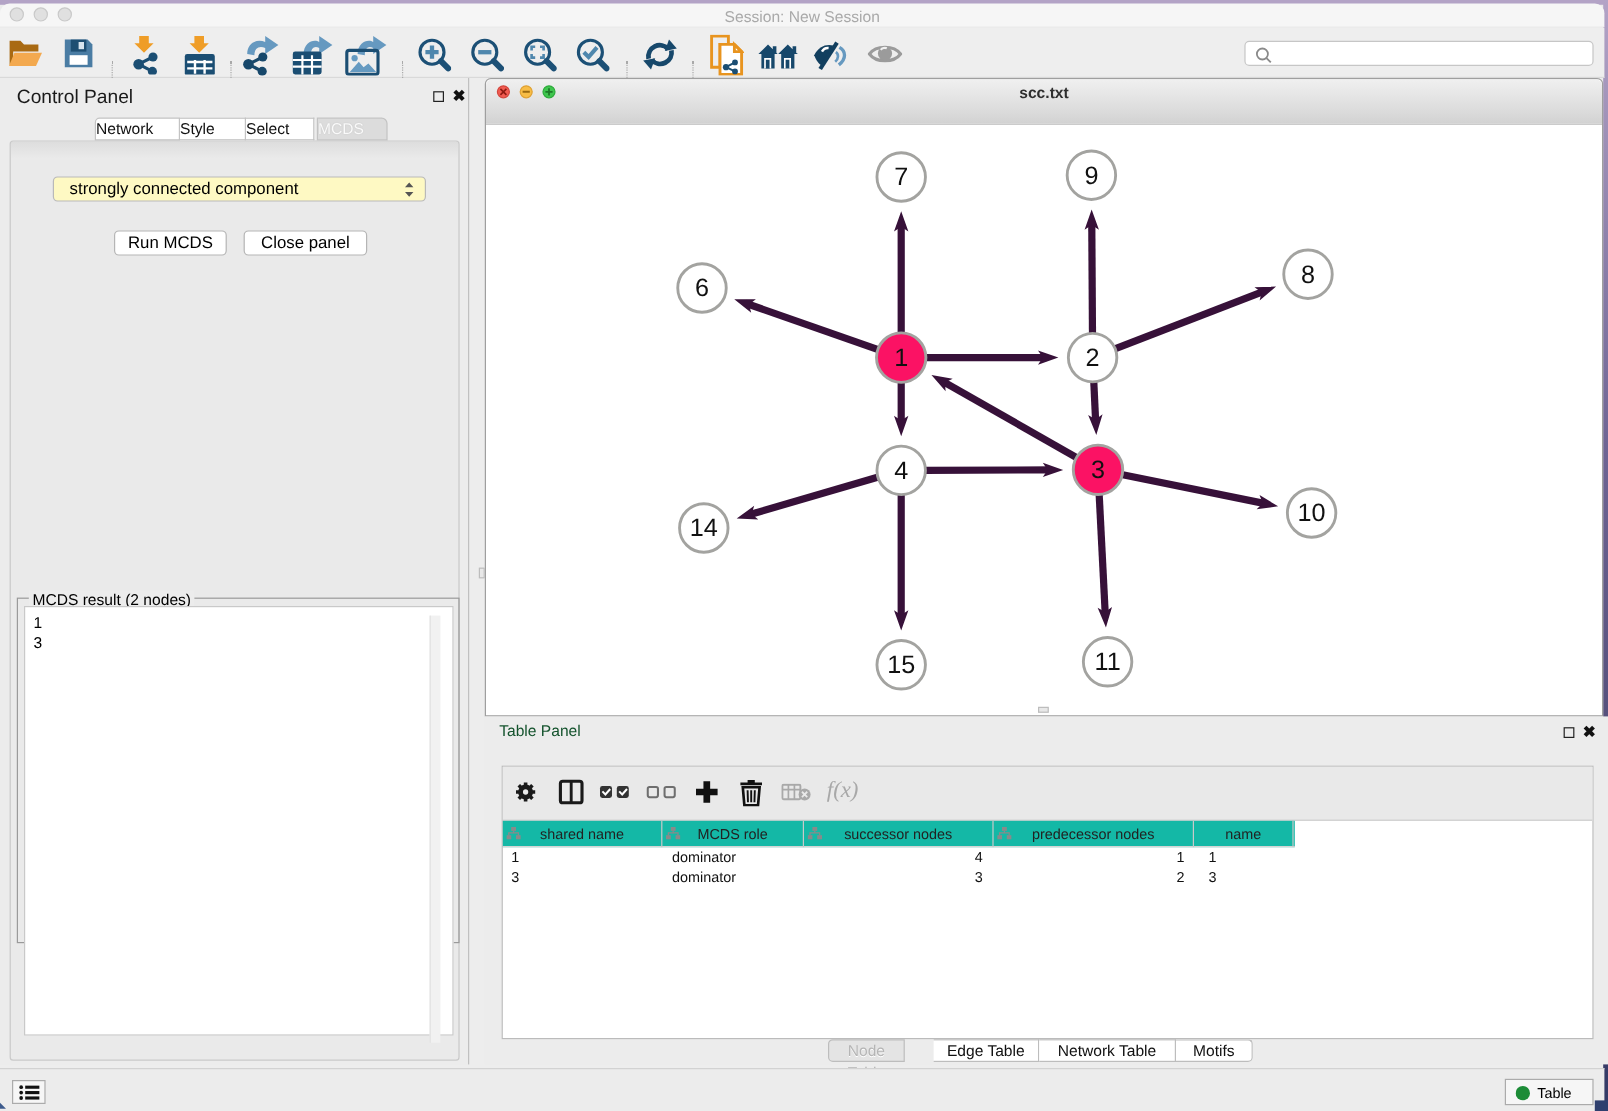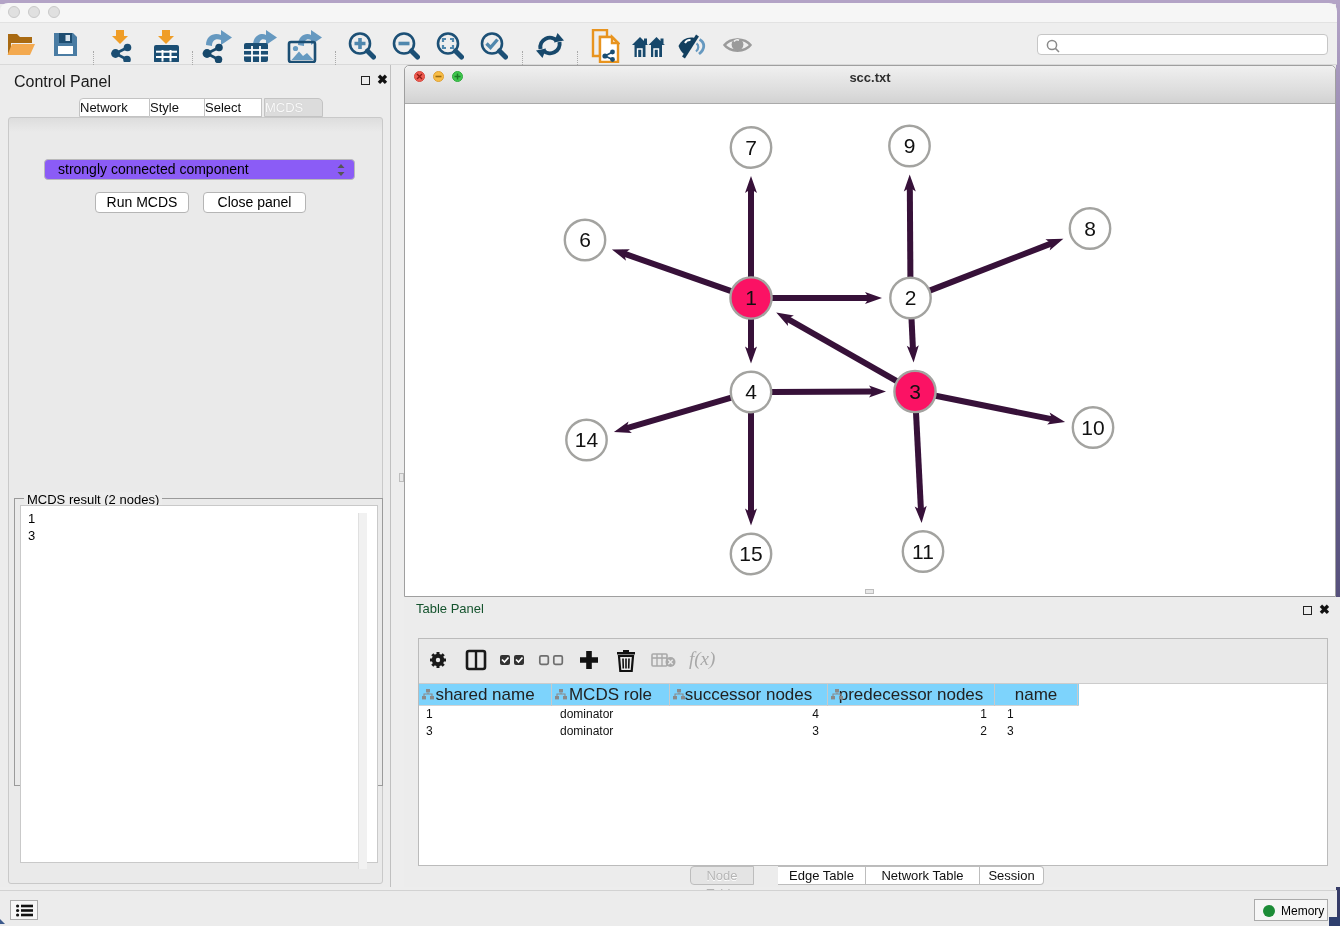--- a/index.html
+++ b/index.html
@@ -16,55 +16,56 @@
 #searchbox{left:1037px;top:11px;width:291px;height:21px;background:#fff;border:1px solid #c6c6c6;border-radius:4px}
 
 #cpanel{left:0;top:65px;width:391px;height:822px;background:#ececec;border-right:1px solid #c0c0c0}
 #cp-title{left:14px;top:8px;font-size:16px;color:#1a1a1a}
 .float-ic{width:9px;height:9px;border:1.5px solid #222;top:11px}
 .close-x{font-size:13px;color:#111;font-weight:bold;top:7px}
 .tabs{top:33px;height:19px;font-size:13px}
 .tab{position:absolute;top:0;height:19px;background:#fff;border:1px solid #c3c3c3;text-align:left;line-height:18px;color:#111}
 #cp-content{left:8px;top:52px;width:375px;height:767px;background:linear-gradient(#dddddd,#eaeaea 14px);border:1px solid #c9c9c9;border-radius:3px}
 #opt-label{left:0;top:72px;width:391px;text-align:center;font-size:14px;color:#000}
-#dropdown{left:44px;top:94px;width:311px;height:21px;background:#8b5cf6;border:1px solid #b9b9b9;border-radius:4px;font-size:14px;line-height:19px;color:#000;padding-left:13px}
+#dropdown{left:44px;top:82px;width:311px;height:21px;background:#fef9c3;border:1px solid #b9b9b9;border-radius:4px;font-size:14px;line-height:19px;color:#000;padding-left:13px}
 .btn{position:absolute;height:21px;background:#fff;border:1px solid #b5b5b5;border-radius:4px;font-size:14px;text-align:center;line-height:19px;color:#000}
 #groupbox{left:14px;top:433px;width:369px;height:288px;border:1px solid #9a9a9a}
 #gb-label{left:9px;top:-7px;background:#ececec;padding:0 3px;font-size:13px;color:#000}
 #gb-inner{left:5px;top:6px;width:358px;height:358px;background:#fff;border:1px solid #c9c9c9;font-size:13px;color:#000;line-height:16.5px;padding:5px 0 0 7px}
 #gb-scroll{right:10px;top:7px;width:9px;height:356px;background:#f1f1f1;border-left:1px solid #e0e0e0}
 
 #netwin{left:404px;top:65px;width:932px;height:532px;background:#fff;border:1px solid #9f9f9f;border-radius:5px 5px 0 0}
 #nettitle{left:0;top:0;width:930px;height:38px;background:linear-gradient(#f0f0f0,#dcdcdc 70%,#d2d2d2);border-bottom:1px solid #aaa;border-radius:5px 5px 0 0}
 .mac{width:11px;height:11px;border-radius:50%;top:5px}
 #nettext{top:4px;left:0;width:930px;text-align:center;font-size:13px;font-weight:bold;color:#2f2f2f}
 
 #tpanel{left:404px;top:597px;width:936px;height:290px;background:#ececec}
 #tp-title{left:12px;top:4px;font-size:13px;color:#14532d}
 #tp-box{left:14px;top:41px;width:910px;height:228px;background:#fff;border:1px solid #bbb}
 #tp-toolbar{left:0;top:0;width:908px;height:45px;background:#e9e9e9;border-bottom:1px solid #ccc}
-#thead{left:0;top:45px;width:660px;height:22px;background:#7dd3fc;border-bottom:1px solid #d4d4d4;font-size:17px;color:#222}
+#thead{left:0;top:45px;width:660px;height:22px;background:#14b8a6;border-bottom:1px solid #d4d4d4;font-size:12px;color:#222}
 .hcell{position:absolute;top:0;height:22px;line-height:22px;text-align:center;border-right:1px solid #c9c9c9}
 .thico{position:absolute;left:3px;top:5px}
 .trow{position:absolute;width:914px;height:17px;font-size:12px;color:#111}
 .tcell{position:absolute;line-height:17px}
 .btab{position:absolute;top:0;height:19px;background:#fff;border:1px solid #bdbdbd;font-size:13px;text-align:center;line-height:18px;color:#111}
 #statusbar{left:0;top:890px;width:1337px;height:36px;background:#ececec;border-top:1px solid #d2d2d2}
 #memb{left:1254px;top:8px;width:74px;height:22px;background:#f6f6f6;border:1px solid #ababab;font-size:12px;color:#000}
 #listb{left:10px;top:9px;width:28px;height:20px;background:#f6f6f6;border:1px solid #ababab}
 </style></head>
 <body>
 <div id="app">
 <div class="abs" id="win"></div>
 <div class="abs" id="desktop-top"></div>
 <div class="abs" id="desktop-right"></div>
 <div class="abs" id="titlebar">
   <div class="abs tl" style="left:8px"></div>
   <div class="abs tl" style="left:28px"></div>
   <div class="abs tl" style="left:48px"></div>
+  <div class="abs" id="wtitle">Session: New Session</div>
 </div>
 <div class="abs" id="toolbar">
   <svg class="abs" style="left:6px;top:8px" width="31" height="27" viewBox="0 0 31 27">
     <path d="M2 23 L2 3 L11 3 L14 6 L26 6 L26 12 L5 12 L5 23 Z" fill="#a96a12"></path>
     <path d="M6 13 L29 13 L24 24 L1.5 24 Z" fill="#f3a94f"></path>
   </svg>
   <svg class="abs" style="left:52px;top:8px" width="27" height="27" viewBox="0 0 27 27">
     <path d="M2 2 L21 2 L25 6 L25 25 L2 25 Z" fill="#4a7ca3"></path>
     <rect x="7" y="2" width="13" height="10" fill="#1e4e72"></rect>
     <rect x="13.5" y="4" width="4.5" height="6" fill="#d8e4ee"></rect>
@@ -396,40 +397,40 @@
       <div class="tcell" style="left:141px">dominator</div>
       <div class="tcell" style="left:280px;width:120px;text-align:right">3</div>
       <div class="tcell" style="left:440px;width:128px;text-align:right">2</div>
       <div class="tcell" style="left:588px">3</div>
     </div>
   </div>
   <div class="abs" style="left:0;top:269px;width:933px">
     <div class="btab" style="left:286px;width:64px;background:#e4e4e4;color:#b5b5b5;border-radius:4px 0 0 4px;text-shadow:0 1px 0 #fff">Node Table</div>
     <div class="btab" style="left:374px;width:88px;border-left:none">Edge Table</div>
     <div class="btab" style="left:462px;width:114px;border-left:none">Network Table</div>
-    <div class="btab" style="left:576px;width:64px;border-left:none;border-radius:0 4px 4px 0">Session</div>
+    <div class="btab" style="left:576px;width:64px;border-left:none;border-radius:0 4px 4px 0">Motifs</div>
   </div>
 </div>
 <div class="abs" id="statusbar">
   <div class="abs" id="listb">
         <svg style="position:absolute;left:5px;top:3px" width="17" height="13" viewBox="0 0 17 13">
           <g fill="#111">
             <circle cx="1.6" cy="2" r="1.6"></circle>
             <circle cx="1.6" cy="6.5" r="1.6"></circle>
             <circle cx="1.6" cy="11" r="1.6"></circle>
             <rect x="5" y="0.7" width="12" height="2.6"></rect>
             <rect x="5" y="5.2" width="12" height="2.6"></rect>
             <rect x="5" y="9.7" width="12" height="2.6"></rect>
           </g>
         </svg>
       </div>
   <div class="abs" id="memb">
         <svg style="position:absolute;left:8px;top:5px" width="12" height="12">
           <circle cx="6" cy="6" r="6" fill="#1c8c37"></circle>
         </svg>
-        <span style="position:absolute;left:26px;top:4px">Memory</span>
+        <span style="position:absolute;left:26px;top:4px">Table</span>
       </div>
 </div>
 </div>
 <div class="abs" style="left:399px;top:473px;width:5px;height:9px;background:#e8e8e8;border:1px solid #bdbdbd"></div>
 <div class="abs" style="left:865px;top:589px;width:9px;height:5px;background:#e8e8e8;border:1px solid #bdbdbd"></div>
 <div class="abs" style="left:0;top:919px;width:0;height:0;border-bottom:5px solid #3c5a8c;border-right:5px solid transparent"></div>
 <div class="abs" style="left:1329px;top:917px;width:11px;height:9px;background:#2f3f6e"></div>
 
 </body></html>

